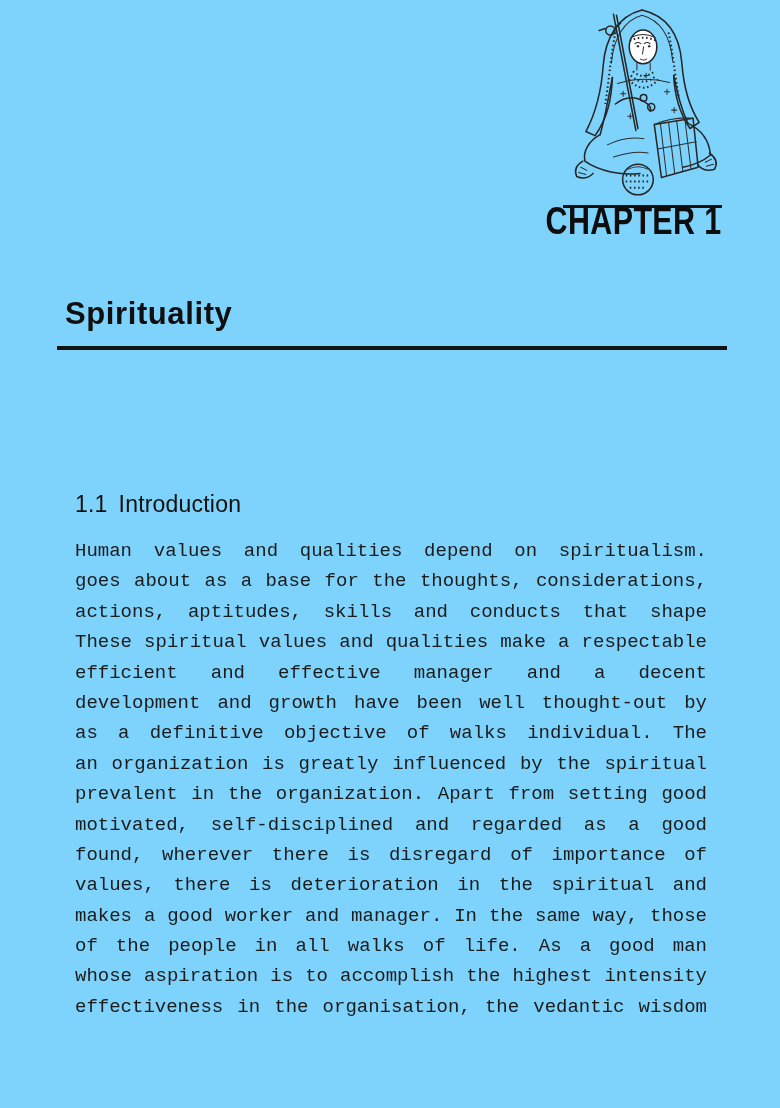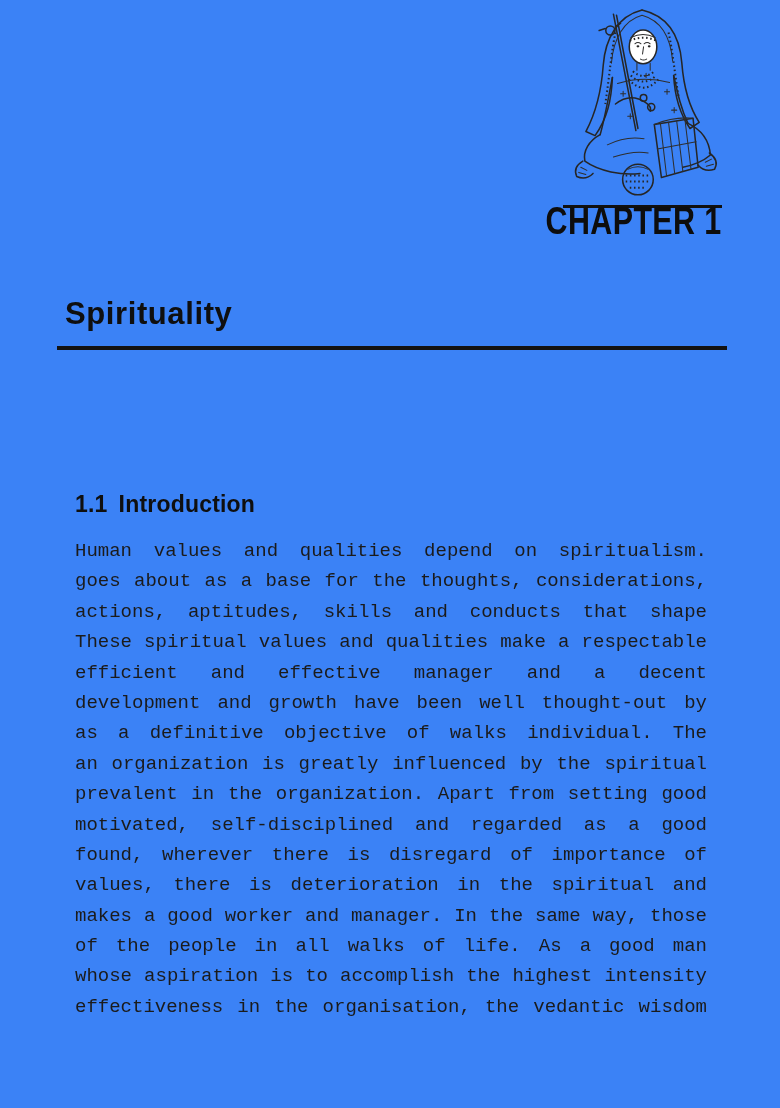--- a/index.html
+++ b/index.html
@@ -1,21 +1,21 @@
 <!DOCTYPE html>
 <html><head>
 <meta charset="utf-8">
 <style>
   * { margin: 0; padding: 0; box-sizing: border-box; }
   html, body { background: #e8e8e8; }
   .page {
     position: relative;
     width: 780px;
     height: 1108px;
-    background: #3b82f6;
+    background: #7dd3fc;
     overflow: hidden;
     font-family: "Liberation Sans", sans-serif;
     color: #111111;
   }
   .illustration {
     position: absolute;
     left: 551px;
     top: 6px;
     width: 180px;
     height: 196px;
@@ -59,21 +59,21 @@
     top: 346px;
     width: 670px;
     height: 3.5px;
     background: #131313;
   }
   .section-heading {
     position: absolute;
     left: 75px;
     top: 491px;
     font-family: "Liberation Sans", sans-serif;
-    font-weight: 700;
+    font-weight: 400;
     font-size: 23px;
     letter-spacing: 0.2px;
     color: #0f0f0f;
   }
   .section-heading .sec-num { margin-right: 11px; }
   .paragraph {
     position: absolute;
     left: 75px;
     top: 536px;
     width: 632px;

